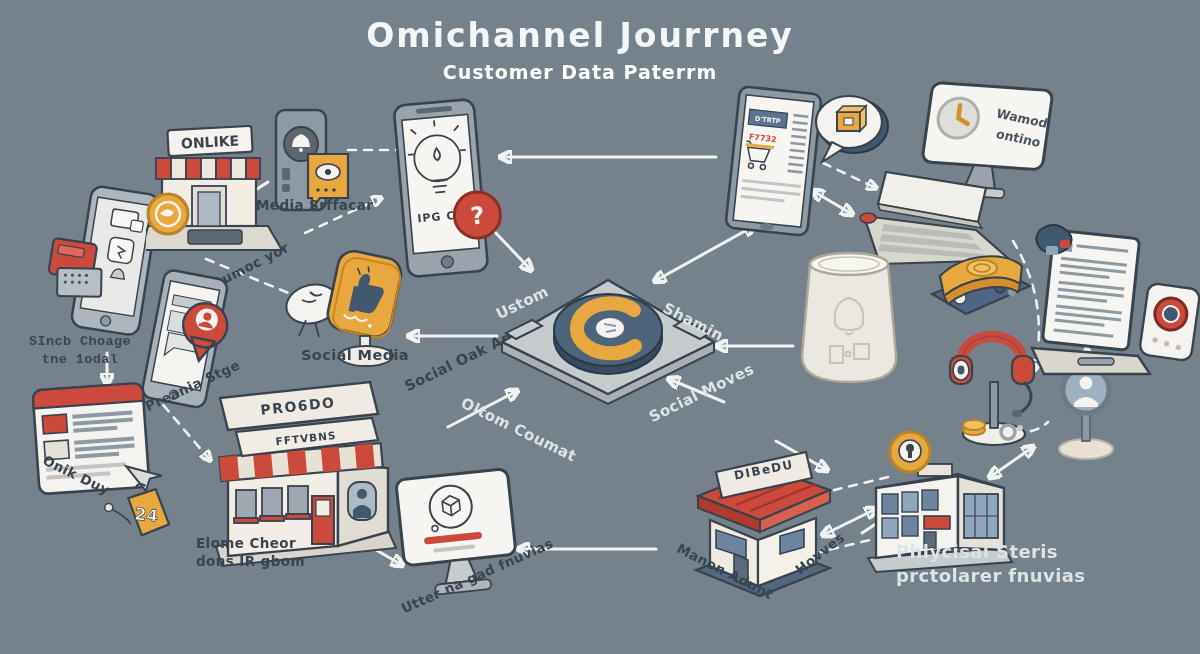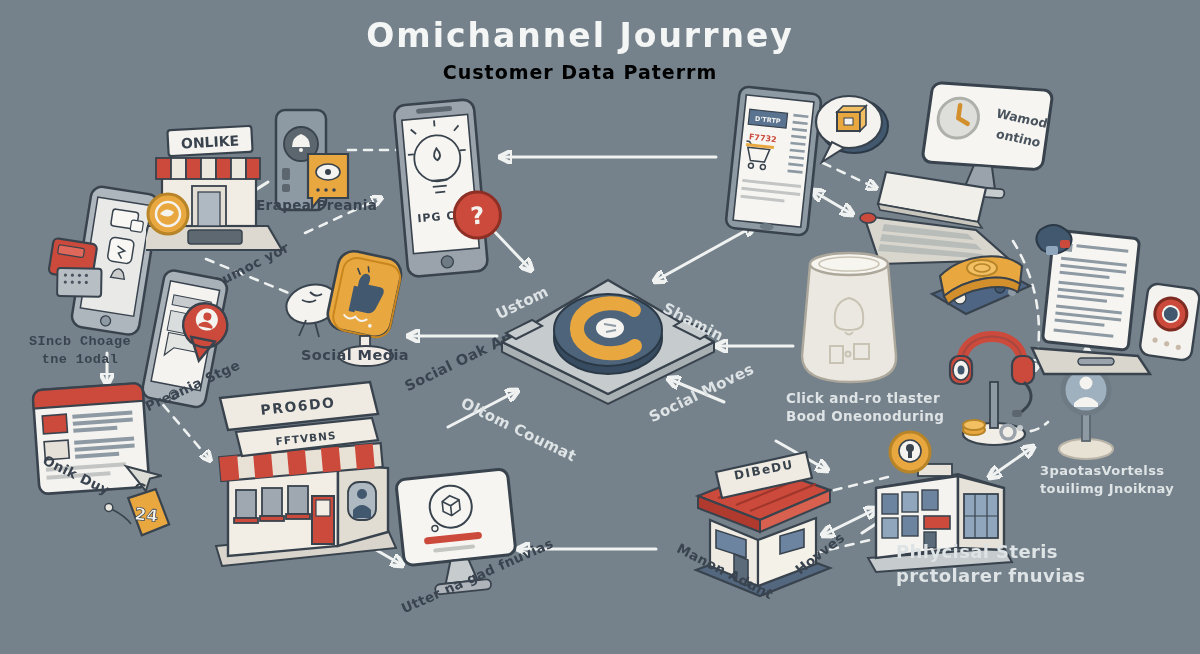--- a/index.html
+++ b/index.html
@@ -1,20 +1,20 @@
 <!DOCTYPE html>
 <html><head>
 <meta charset="utf-8">
 <style>
   html,body{margin:0;padding:0;background:#5c6670;}
   .stage{position:relative;width:1200px;height:654px;background:#75828B;overflow:hidden;
          font-family:"DejaVu Sans",sans-serif;}
   .hdr{position:absolute;left:0;right:40px;top:16px;text-align:center;color:#F4F6F5;}
   .hdr h1{margin:0;font-size:33px;font-weight:bold;letter-spacing:2px;}
-  .hdr h2{margin:6px 0 0 0;font-size:19px;font-weight:bold;letter-spacing:1px;color:#000000;}
+  .hdr h2{margin:6px 0 0 0;font-size:19px;font-weight:bold;letter-spacing:1px;color:#ffffff;}
   .node{position:absolute;}
   .lbl{position:absolute;font-weight:bold;font-size:13.5px;color:#3A4450;letter-spacing:.4px;
        white-space:nowrap;transform-origin:left center;line-height:1.35;}
   .lbl.light{color:#DEE3E5;}
   .lbl.ctr{text-align:center;font-family:Liberation Mono, monospace;}
   svg text{font-family:"DejaVu Sans",sans-serif;font-weight:bold;}
   .arrows{position:absolute;left:0;top:0;}
   .arrows path{fill:none;stroke:#EFF2F1;stroke-width:3;stroke-linecap:round;}
   .arrows path.d{stroke-width:2.6;stroke-dasharray:8 8;}
 </style>
@@ -127,21 +127,21 @@
       <rect x="24" y="62" width="8" height="12" rx="2" fill="#5C666F"></rect>
       <rect x="24" y="78" width="8" height="8" rx="2" fill="#5C666F"></rect>
       <path d="M50,48 h40 v44 h-28 l-8,10 l0,-10 h-4 z" fill="#E9A83F" stroke="#39434E" stroke-width="2.2"></path>
       <ellipse cx="70" cy="66" rx="12" ry="8" fill="#F4F3EF" stroke="#39434E" stroke-width="1.6"></ellipse>
       <circle cx="70" cy="66" r="3" fill="#39434E"></circle>
       <circle cx="60" cy="84" r="1.8" fill="#39434E"></circle>
         <circle cx="68" cy="84" r="1.8" fill="#39434E"></circle>
         <circle cx="76" cy="84" r="1.8" fill="#39434E"></circle>
     </svg>
   </div>
-  <div class="lbl" style="left:256px;top:196px;">Erapea Preania</div>
+  <div class="lbl" style="left:256px;top:196px;">Media Srffacar</div>
 
   <div class="node" style="left:136px;top:270px;transform:rotate(11deg);">
     <svg width="100" height="142">
       <rect x="16" y="4" width="64" height="130" rx="10" fill="#A9B1B8" stroke="#39434E" stroke-width="2.5"></rect>
       <rect x="23" y="15" width="50" height="102" fill="#F4F3EF" stroke="#39434E" stroke-width="1.5"></rect>
       <rect x="29" y="28" width="38" height="10" fill="#C8CCCE" stroke="#39434E" stroke-width="1"></rect>
       <rect x="29" y="44" width="38" height="20" fill="#DADDDD" stroke="#39434E" stroke-width="1"></rect>
       <path d="M31,66 h34 v14 h-26 l-8,9 z" fill="#E3E5E2" stroke="#39434E" stroke-width="1.2"></path>
       <circle cx="48" cy="126" r="4.5" fill="#8D99A3" stroke="#39434E" stroke-width="1.2"></circle>
       <path d="M66,30 a22,22 0 1 1 -1,0 z M66,88 L54,66 L78,66 z" fill="#CC4A3B" stroke="#39434E" stroke-width="2.4"></path>
@@ -220,20 +220,24 @@
         <rect x="96" y="72" width="18" height="24" fill="#CC4A3B"></rect>
           <rect x="130" y="72" width="18" height="24" fill="#CC4A3B"></rect>
         <rect x="164" y="72" width="18" height="24" fill="#CC4A3B"></rect>
       </g>
       <path d="M28,20 L178,4 L186,36 L36,52 z" fill="#EFEBE2" stroke="#39434E" stroke-width="2.4"></path>
       <text x="106" y="33" font-size="14" fill="#39434E" text-anchor="middle" letter-spacing="1.5" transform="rotate(-6 106 28)">PRO6DO</text>
       <path d="M44,54 L180,40 L186,62 L50,78 z" fill="#F1EDE4" stroke="#39434E" stroke-width="2.2"></path>
       <text x="114" y="64" font-size="10.5" fill="#39434E" text-anchor="middle" letter-spacing="1" transform="rotate(-6 114 60)">FFTVBNS</text>
     </svg>
   </div>
+  <div class="lbl" style="left:196px;top:534px;">
+    <div>Elome Cheor</div>
+    <div>dons IR gbom</div>
+  </div>
 
   <div class="node" style="left:282px;top:248px;">
     <svg width="135" height="122">
       <ellipse cx="30" cy="56" rx="26" ry="19" fill="#F4F3EF" stroke="#39434E" stroke-width="2" transform="rotate(-14 30 56)"></ellipse>
       <path d="M24,72 l-7,16 M33,74 l4,15 M28,44 q6,6 12,2 M20,52 q8,4 14,0" stroke="#39434E" stroke-width="1.8" fill="none"></path>
       <g transform="rotate(12 82 48)">
         <rect x="50" y="6" width="64" height="80" rx="16" fill="#E9A83F" stroke="#39434E" stroke-width="2.6"></rect>
         <rect x="56" y="12" width="58" height="74" rx="14" fill="none" stroke="#C9861F" stroke-width="2"></rect>
         <path d="M74,34 q2,-10 8,-8 q4,2 2,10 h12 q6,0 4,8 l-4,14 q-2,6 -8,6 h-14 v-26 z M70,40 h6 v26 h-6 z" fill="#41586E"></path>
         <path d="M70,22 l4,6 M80,18 l2,6" stroke="#39434E" stroke-width="1.6"></path>
@@ -338,24 +342,20 @@
       <ellipse cx="57" cy="24" rx="39" ry="11" fill="#F7F5EF" stroke="#ADA89B" stroke-width="2.4"></ellipse>
       <ellipse cx="57" cy="24" rx="30" ry="7" fill="none" stroke="#C9C3B4" stroke-width="1.6"></ellipse>
       <g stroke="#C9C3B4" stroke-width="2" fill="none">
         <path d="M57,58 q-16,4 -14,24 q0,8 14,8 q14,0 14,-8 q2,-20 -14,-24 z"></path>
         <path d="M53,92 q4,5 8,0"></path>
         <rect x="38" y="106" width="13" height="17"></rect>
         <rect x="62" y="104" width="15" height="15"></rect>
         <circle cx="56" cy="114" r="2.5"></circle>
       </g>
     </svg>
-  </div>
-  <div class="lbl light" style="left:786px;top:389px;">
-    <div>Click and-ro tlaster</div>
-    <div>Bood Oneonoduring</div>
   </div>
 
   <div class="node" style="left:922px;top:240px;">
     <svg width="118" height="92">
       <path d="M10,54 L74,28 L108,46 L44,74 z" fill="#4E6583" stroke="#39434E" stroke-width="2.2"></path>
       <circle cx="38" cy="58" r="6" fill="#F0EDE5" stroke="#39434E" stroke-width="1.3"></circle>
       <circle cx="78" cy="48" r="5" fill="#41586E" stroke="#2B3947" stroke-width="1.3"></circle>
       <circle cx="90" cy="52" r="4" fill="#8D99A3"></circle>
       <path d="M18,36 C40,14 82,10 100,26 L98,44 C80,32 44,38 22,56 z" fill="#E9A83F" stroke="#39434E" stroke-width="2.2"></path>
       <path d="M22,56 C44,38 80,32 98,44 l-2,8 C80,42 46,48 26,64 z" fill="#D28F2C" stroke="#39434E" stroke-width="1.8"></path>
@@ -384,24 +384,20 @@
   </div>
 
   <div class="node" style="left:1048px;top:363px;">
     <svg width="78" height="108">
       <ellipse cx="38" cy="86" rx="27" ry="10" fill="#E8E2D4" stroke="#B9B4A8" stroke-width="2.2"></ellipse>
       <rect x="34" y="48" width="8" height="30" fill="#8D99A3" stroke="#5C666F" stroke-width="1.8"></rect>
       <circle cx="38" cy="27" r="23" fill="#9FB0BE" stroke="#6E7A84" stroke-width="5"></circle>
       <circle cx="38" cy="20" r="6.5" fill="#F4F3EF"></circle>
       <path d="M26,40 q12,-12 24,0 v4 h-24 z" fill="#F4F3EF"></path>
     </svg>
-  </div>
-  <div class="lbl light" style="left:1040px;top:462px;font-size:13px;">
-    <div>3paotasVortelss</div>
-    <div>touilimg Jnoiknay</div>
   </div>
 
   <div class="node" style="left:1020px;top:220px;">
     <svg width="180" height="175">
       <g transform="rotate(6 70 70)">
         <rect x="28" y="14" width="86" height="112" rx="6" fill="#F6F5F1" stroke="#39434E" stroke-width="3"></rect>
         <g fill="#8D99A3">
           <rect x="38" y="26" width="10" height="8"></rect>
             <rect x="52" y="26" width="52" height="3"></rect>
           <rect x="38" y="40" width="66" height="3"></rect>

